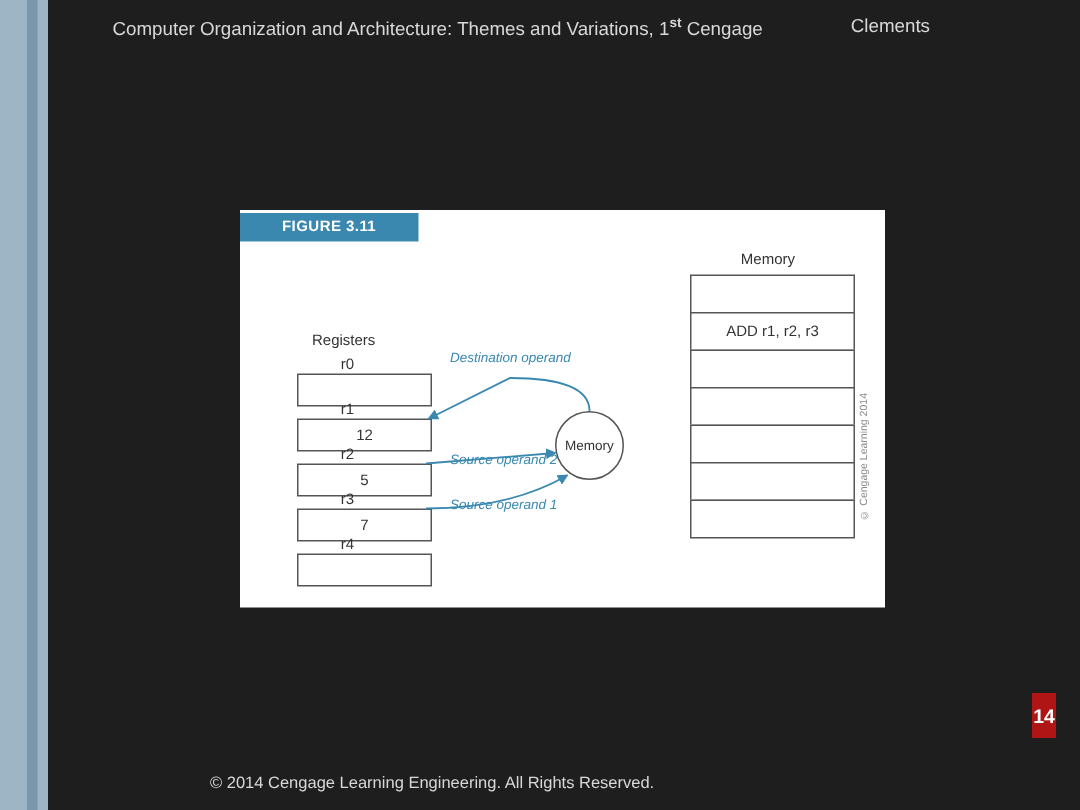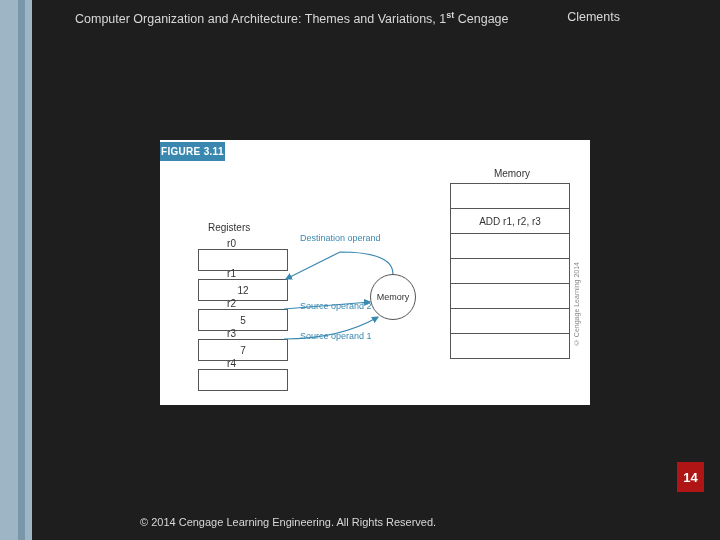--- a/index.html
+++ b/index.html
@@ -46,21 +46,21 @@
   .fig-bar {
     display: flex;
     align-items: center;
     height: 22px;
   }
   .fig-tag {
     background: #3a88b0;
     color: #fff;
     font-size: 10px;
     font-weight: bold;
-    padding: 4px 1px;
+    padding: 4px 28px;
     letter-spacing: 0.3px;
   }
   .fig-caption {
     font-size: 11px;
     color: #444;
     margin-left: 10px;
   }
   .diagram {
     position: relative;
     width: 430px;
@@ -70,21 +70,21 @@
     position: absolute;
     right: 60px;
     top: 6px;
     font-size: 10px;
     color: #333;
   }
   .memory-stack {
     position: absolute;
     right: 20px;
     top: 22px;
-    width: 120px;
+    width: 110px;
   }
   .mem-cell {
     border: 1px solid #555;
     height: 26px;
     margin-top: -1px;
     font-size: 10px;
     color: #333;
     display: flex;
     align-items: center;
     justify-content: center;
@@ -120,20 +120,21 @@
     align-items: center;
     justify-content: center;
     background: #fff;
     margin-left: 28px;
   }
   .arrow-label {
     position: absolute;
     font-size: 9px;
     color: #3a88b0;
     line-height: 1.1;
+    font-style: italic;
   }
   .adder {
     position: absolute;
     left: 210px;
     top: 112px;
     width: 46px;
     height: 46px;
     border: 1px solid #555;
     border-radius: 50%;
     background: #fff;
@@ -156,21 +157,21 @@
     top: 100px;
     font-size: 7px;
     color: #888;
     writing-mode: vertical-rl;
     transform: rotate(180deg);
   }
   .page-number {
     position: absolute;
     right: 16px;
     bottom: 48px;
-    width: 27px;
+    width: 16px;
     height: 30px;
     background: #b01515;
     color: #fff;
     font-size: 13px;
     font-weight: bold;
     display: flex;
     align-items: center;
     justify-content: center;
   }
   .footer {

